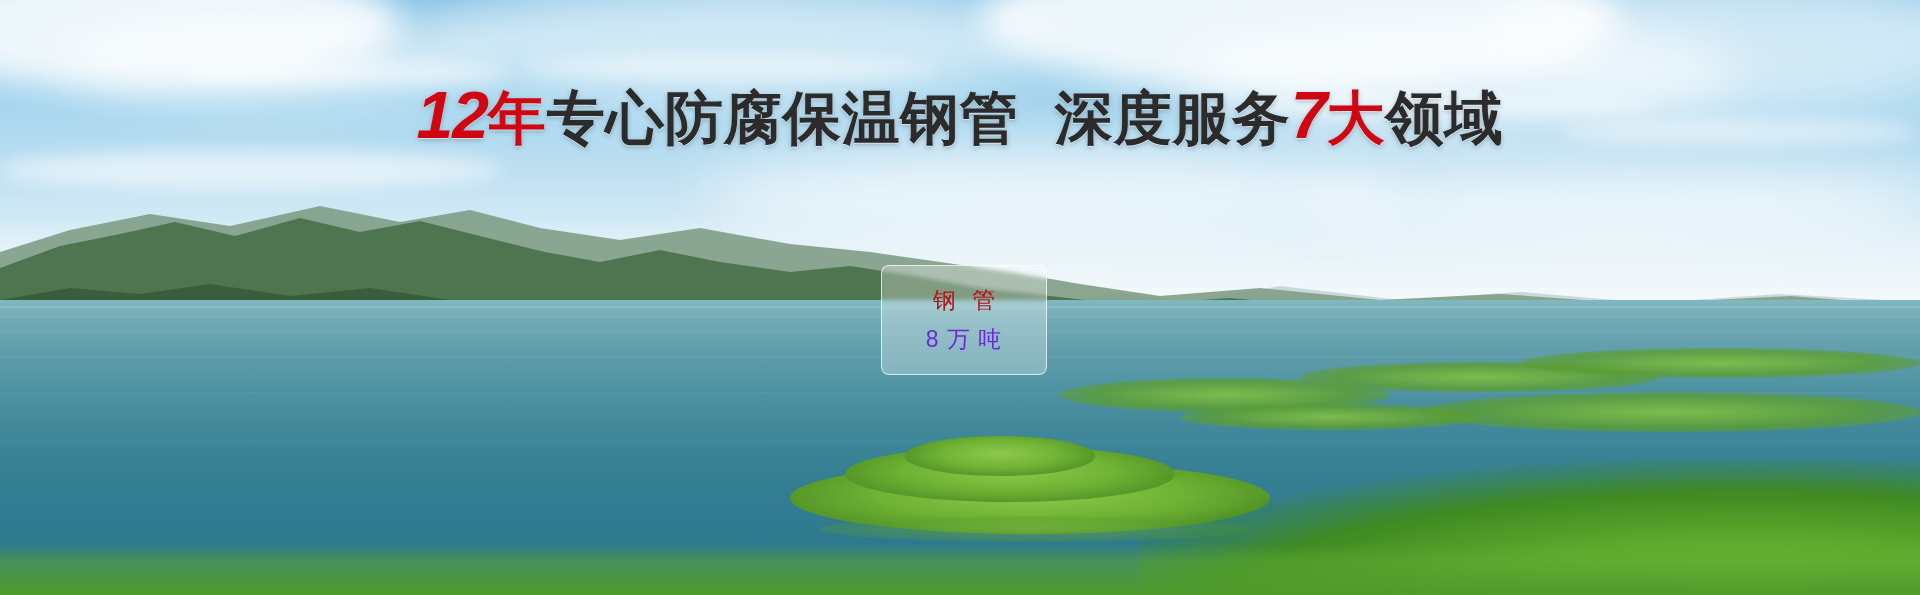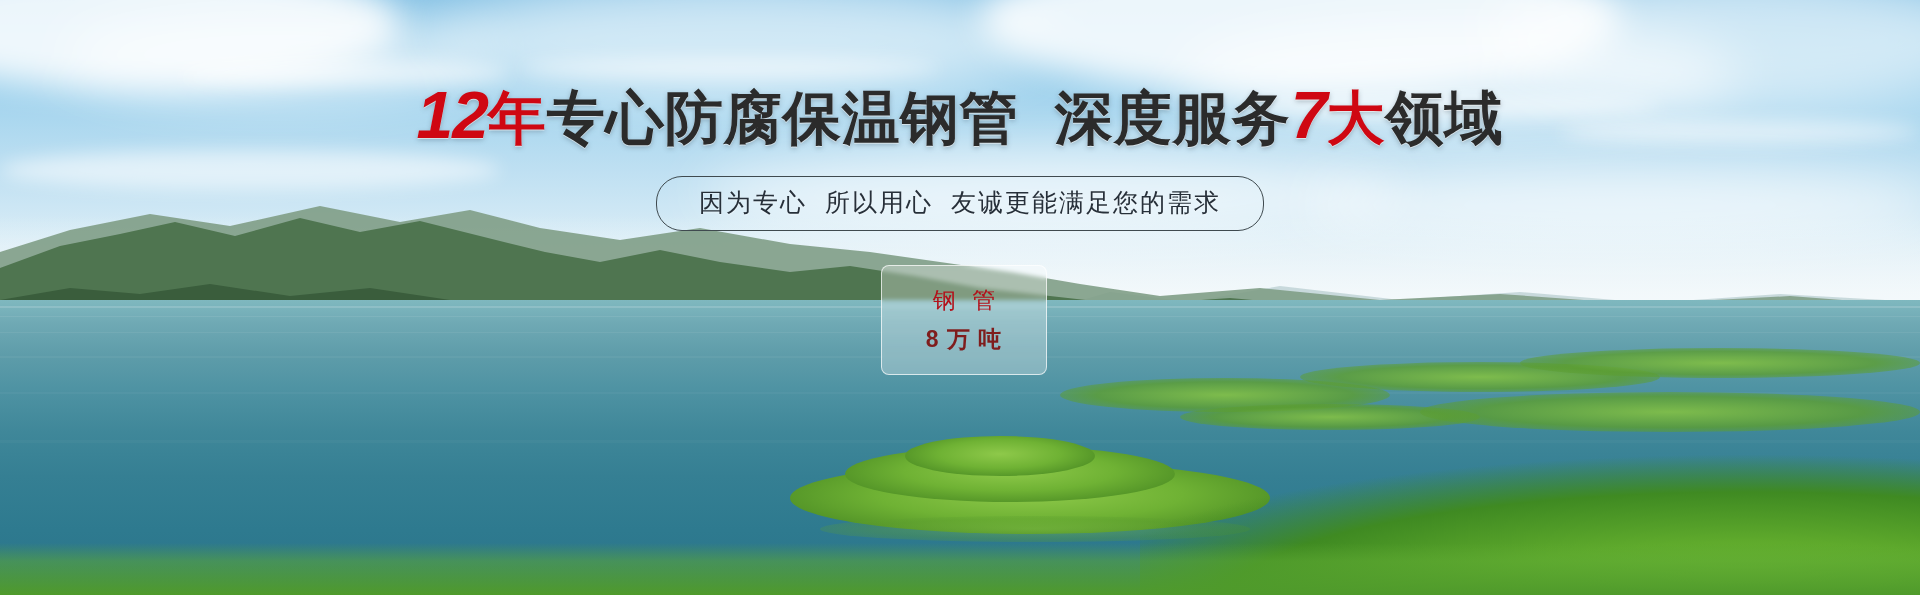--- a/index.html
+++ b/index.html
@@ -146,24 +146,23 @@
   }
   .card .c-label{
     font-size:23px;
     color:#b3111a;
     letter-spacing:5px;
     text-indent:5px;
     line-height:1;
   }
   .card .c-value{
     font-size:23px;
-    color:#7f1d1d;
+    color:#6d28d9;
     letter-spacing:1px;
     line-height:1;
-    font-weight:bold;
   }
   .card .c-value sup{ font-size:13px; vertical-align:super; }
 </style>
 </head>
 <body>
 
 <div class="banner">
 
   <div class="sky"></div>
 
@@ -218,25 +217,20 @@
 
   <div class="grass-right" style="z-index:12;"></div>
   <div class="grass-bottom" style="z-index:13;"></div>
 
   <div class="content">
 
     <div class="headline">
       <span class="red num">12</span><span class="red">年</span><span>专心防腐保温钢管</span><span class="gap"></span><span>深度服务</span><span class="red num">7</span><span class="red">大</span><span>领域</span>
     </div>
 
-    <div class="sub-wrap">
-      <div class="sub-pill">
-        <span>因为专心</span><span class="sp"></span><span>所以用心</span><span class="sp"></span><span>友诚更能满足您的需求</span>
-      </div>
-    </div>
 
     <div class="stats">
 
       <div class="card">
         <div class="c-label">钢 管</div>
         <div class="c-value"><span>8 万 吨</span></div>
       </div>
 
 
 

